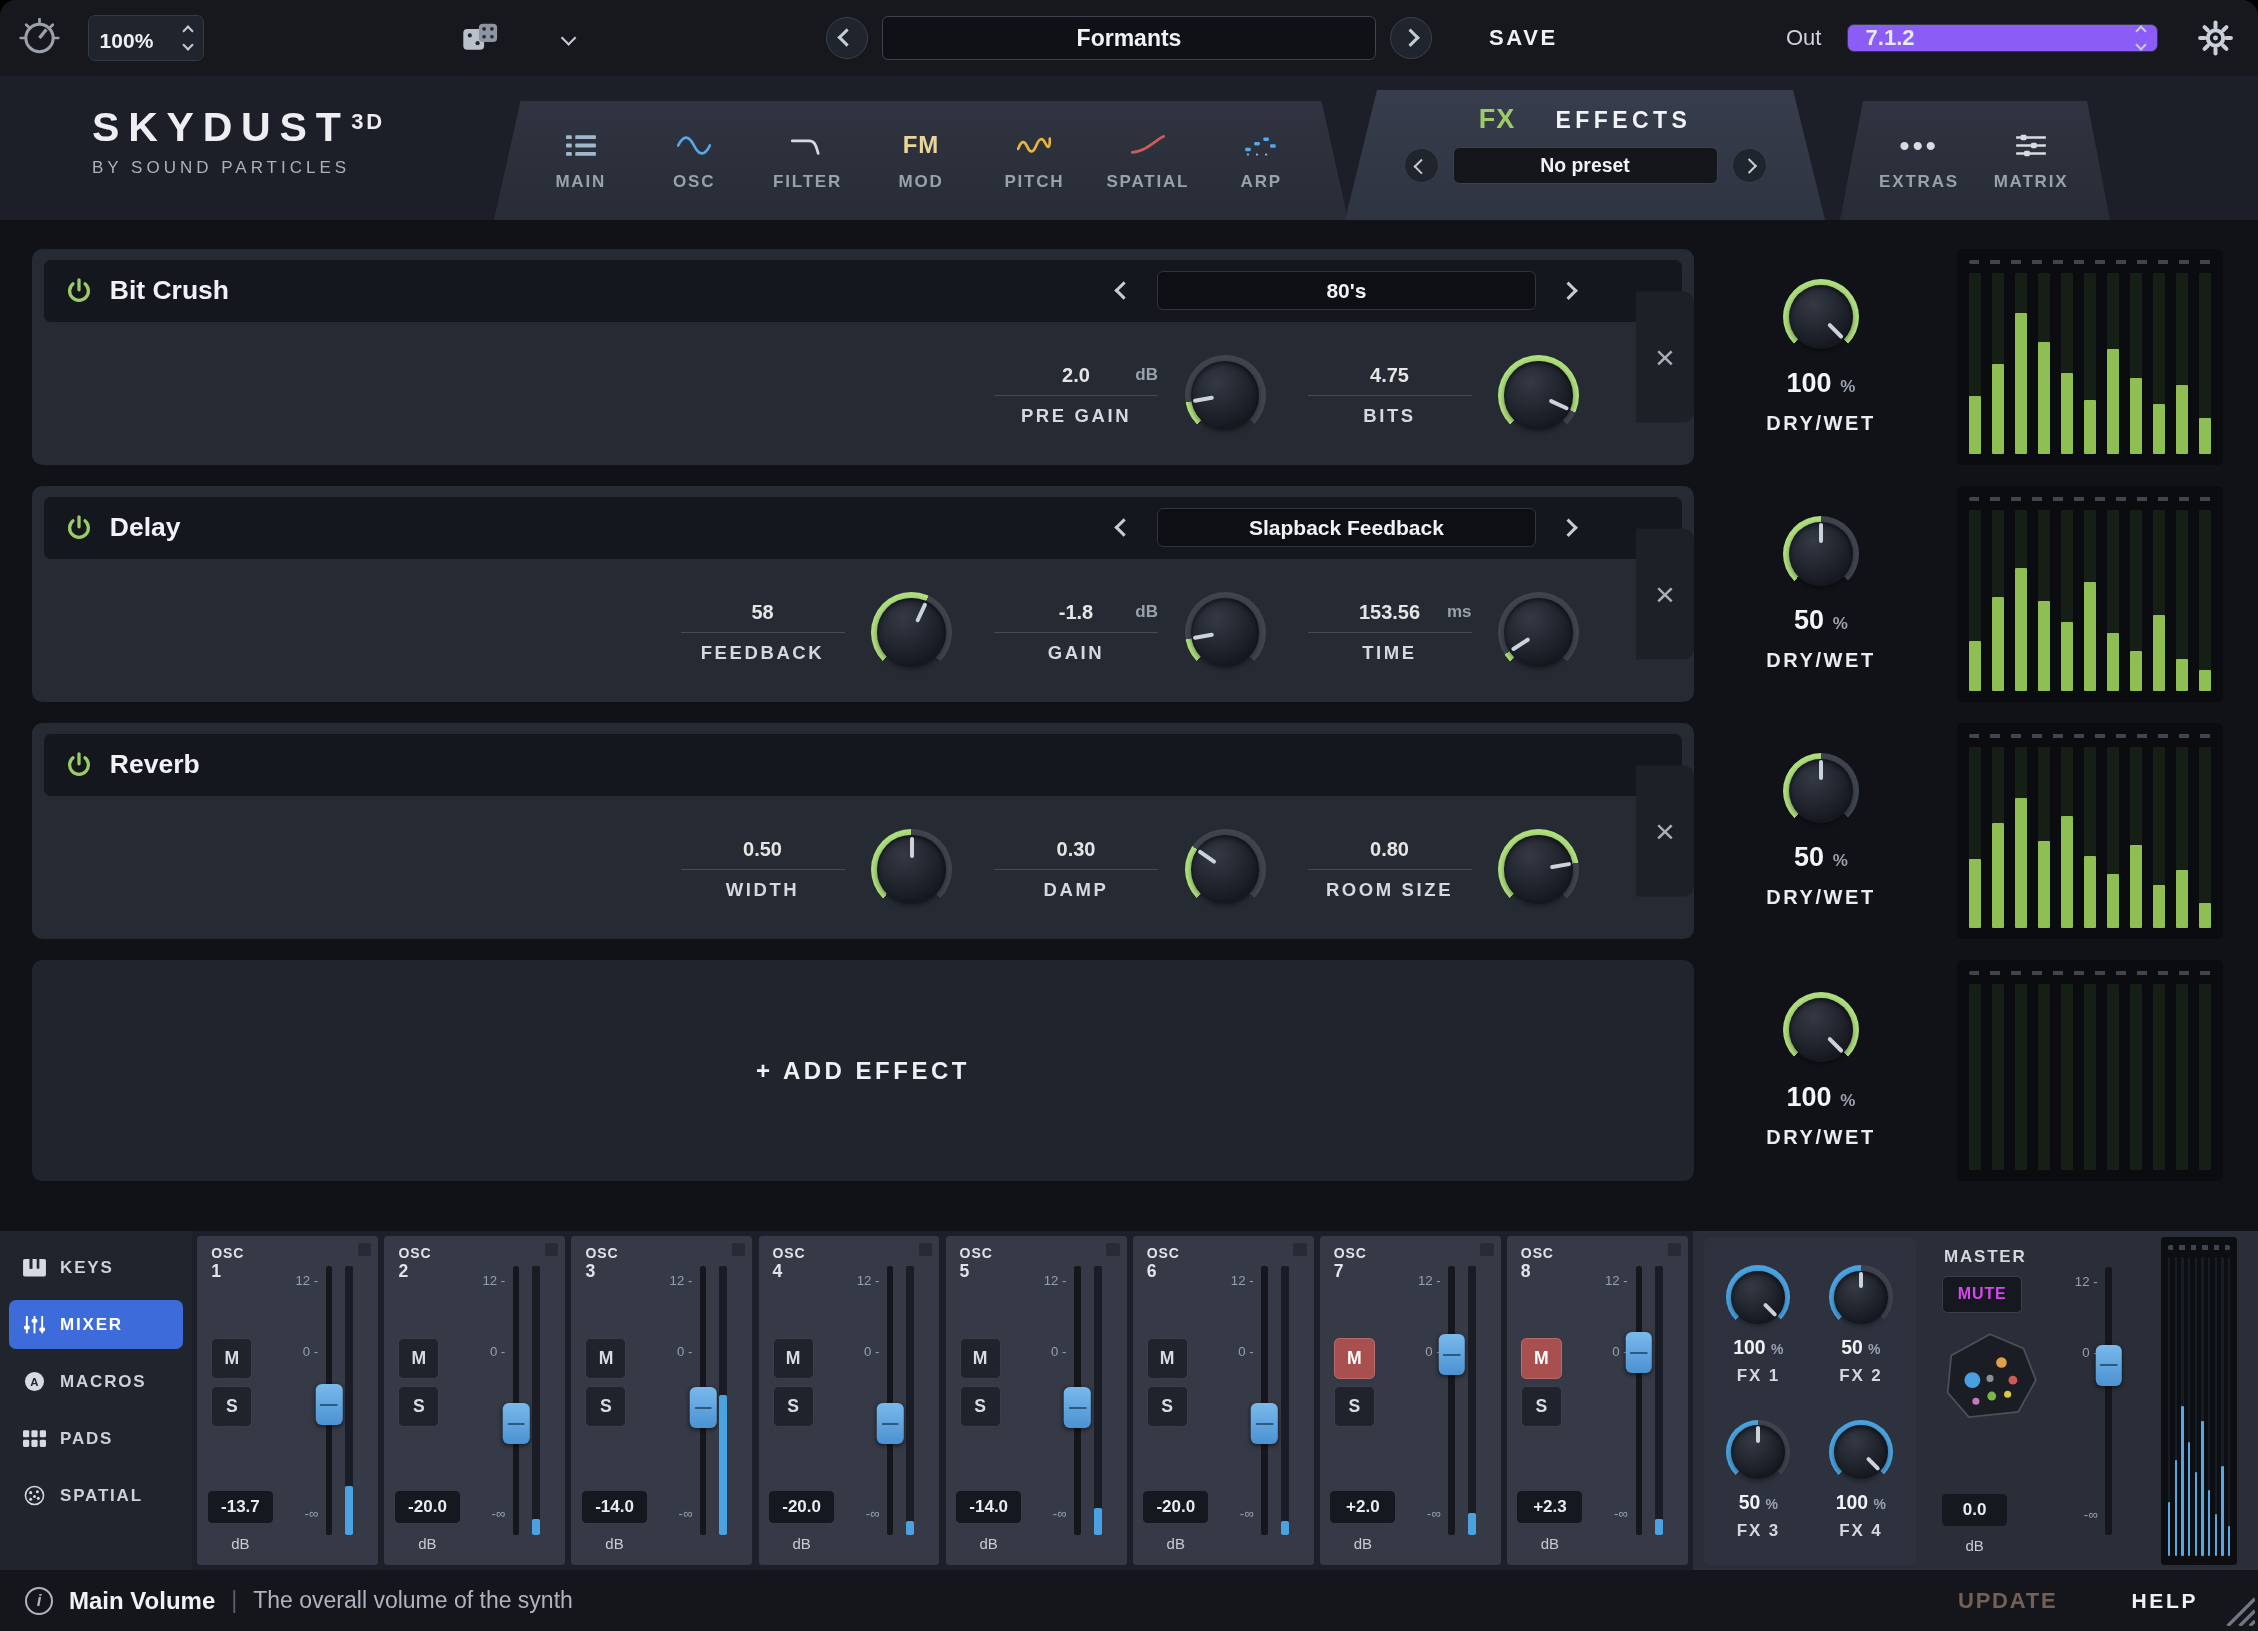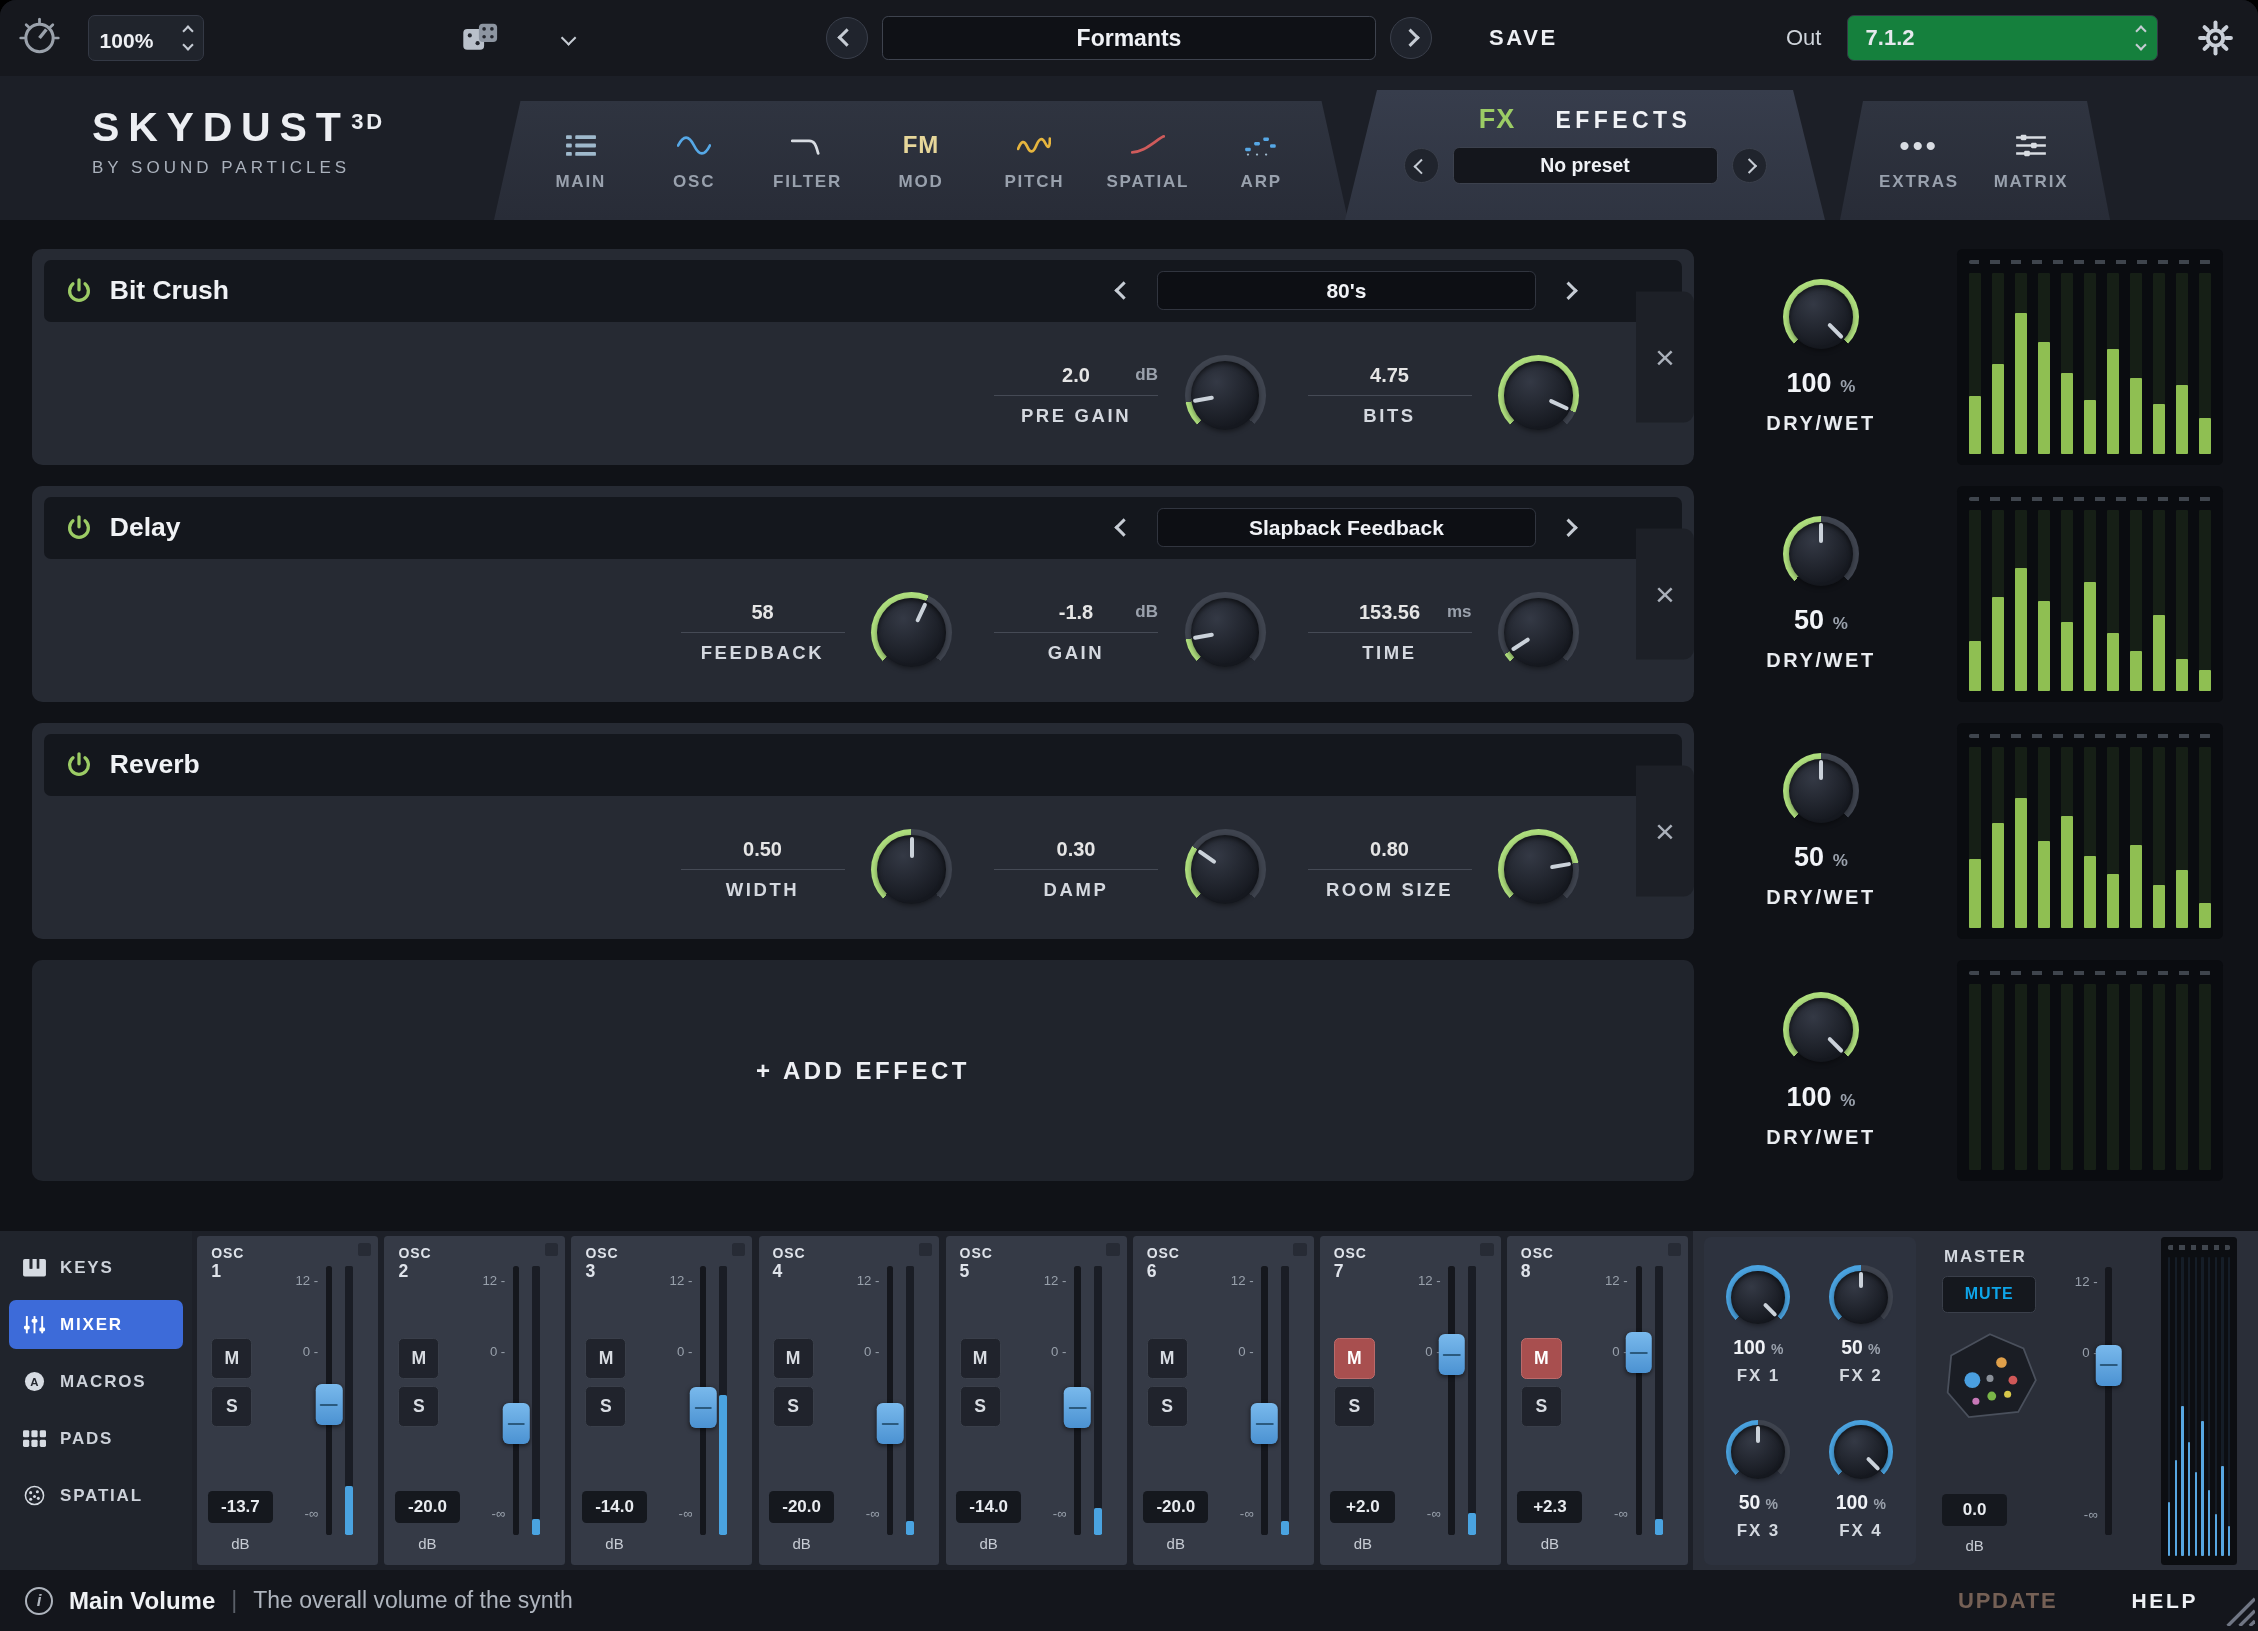--- a/index.html
+++ b/index.html
@@ -16,21 +16,21 @@
   .spin { display:flex; flex-direction:column; gap:6.2px; align-items:center; }
   .tb-dice { left:462px; }
   .tb-caret { left:552px; width:32px; justify-content:center; }
   .tb-nav { left:50%; transform:translate(-50%,-50%); gap:14px; }
   .circ { width:42px; height:42px; border-radius:50%; background:#20242d; border:1.3px solid #3a3f4b; display:flex; align-items:center; justify-content:center; flex:0 0 auto; }
   .circ.small { width:35px; height:35px; }
   .pill { background:#0f1116; border:1.3px solid #3e434e; border-radius:6.2px; display:flex; align-items:center; justify-content:center; font-weight:700; color:#f0f2f6; white-space:nowrap; }
   .tb-pill { width:494px; height:44px; font-size:23px; }
   .tb-save { left:1489px; font-size:22px; font-weight:700; letter-spacing:2.6px; color:#eef0f4; }
   .tb-outlabel { left:1786px; font-size:22px; color:#cfd4db; }
-  .tb-out { left:1847px; width:311px; height:46px; background:#15803d; border:0.9px solid #343945; border-radius:7px; padding:0 12.4px 0 17.6px; justify-content:space-between; }
+  .tb-out { left:1847px; width:311px; height:28px; background:#8b5cf6; border:0.9px solid #343945; border-radius:7px; padding:0 12.4px 0 17.6px; justify-content:space-between; }
   .tb-out .oval { font-size:22px; font-weight:700; }
   .tb-gear { left:2197px; }
 
   .chev { display:inline-block; width:13.2px; height:13.2px; border-left:3.1px solid #c6ccd4; border-bottom:3.1px solid #c6ccd4; }
   .chev.left  { transform:rotate(45deg); }
   .chev.right { transform:rotate(225deg); }
   .chev.down  { transform:rotate(-45deg); }
   .chev.up    { transform:rotate(135deg); }
   .chev.tiny  { width:8px; height:8px; border-width:2.2px; }
   .chev.mid   { width:10.6px; height:10.6px; border-width:2.6px; }
@@ -135,21 +135,21 @@
 
   .fxsends { width:212px; margin-left:10.6px; background:#2d323e; border-radius:7px; display:grid; grid-template-columns:1fr 1fr; padding:14px 3.5px 8.8px; row-gap:3.5px; align-self:center; height:328px; flex:0 0 auto; }
   .send { display:flex; flex-direction:column; align-items:center; justify-content:center; gap:7px; }
   .sendvalrow { white-space:nowrap; }
   .sendval { font-size:19.4px; font-weight:700; color:#f0f2f6; }
   .sendunit { font-size:14px; color:#9aa1ac; margin-left:5.3px; font-weight:600; }
   .sendlabel { font-size:17px; letter-spacing:1.8px; font-weight:700; color:#d3d8df; white-space:nowrap; }
 
   .master { position:relative; width:219px; margin-left:16px; height:328px; align-self:center; flex:0 0 auto; }
   .master-label { position:absolute; top:10.6px; left:12.4px; font-size:17px; letter-spacing:1.8px; font-weight:700; color:#d3d8df; }
-  .mutebtn { position:absolute; top:39px; left:10.6px; width:94px; height:37px; background:#15181e; border:0.9px solid #3a3f4a; border-radius:5.3px; color:#0ea5e9; font-size:16px; font-weight:700; letter-spacing:0.9px; font-family:inherit; cursor:default; }
+  .mutebtn { position:absolute; top:39px; left:10.6px; width:80px; height:37px; background:#15181e; border:0.9px solid #3a3f4a; border-radius:5.3px; color:#d946ef; font-size:16px; font-weight:700; letter-spacing:0.9px; font-family:inherit; cursor:default; }
   .spatialpad { position:absolute; top:92px; left:5.3px; }
   .master .scale { right:53px; }
   .master .ftrack { right:39px; }
   .master .dbbox { bottom:39px; }
   .master .dblabel { bottom:10.6px; }
 
   .mastermeter { width:76px; margin-left:10.6px; height:328px; align-self:center; background:#0c0e12; border-radius:3.5px; padding:8.8px 7px; display:flex; flex-direction:column; flex:0 0 auto; }
   .mastermeter .mdots { background:repeating-linear-gradient(90deg,#3f454d 0 5.3px, transparent 5.3px 11.5px); margin-bottom:7px; }
   .mastermeter .mbars { gap:4.4px; }
 

